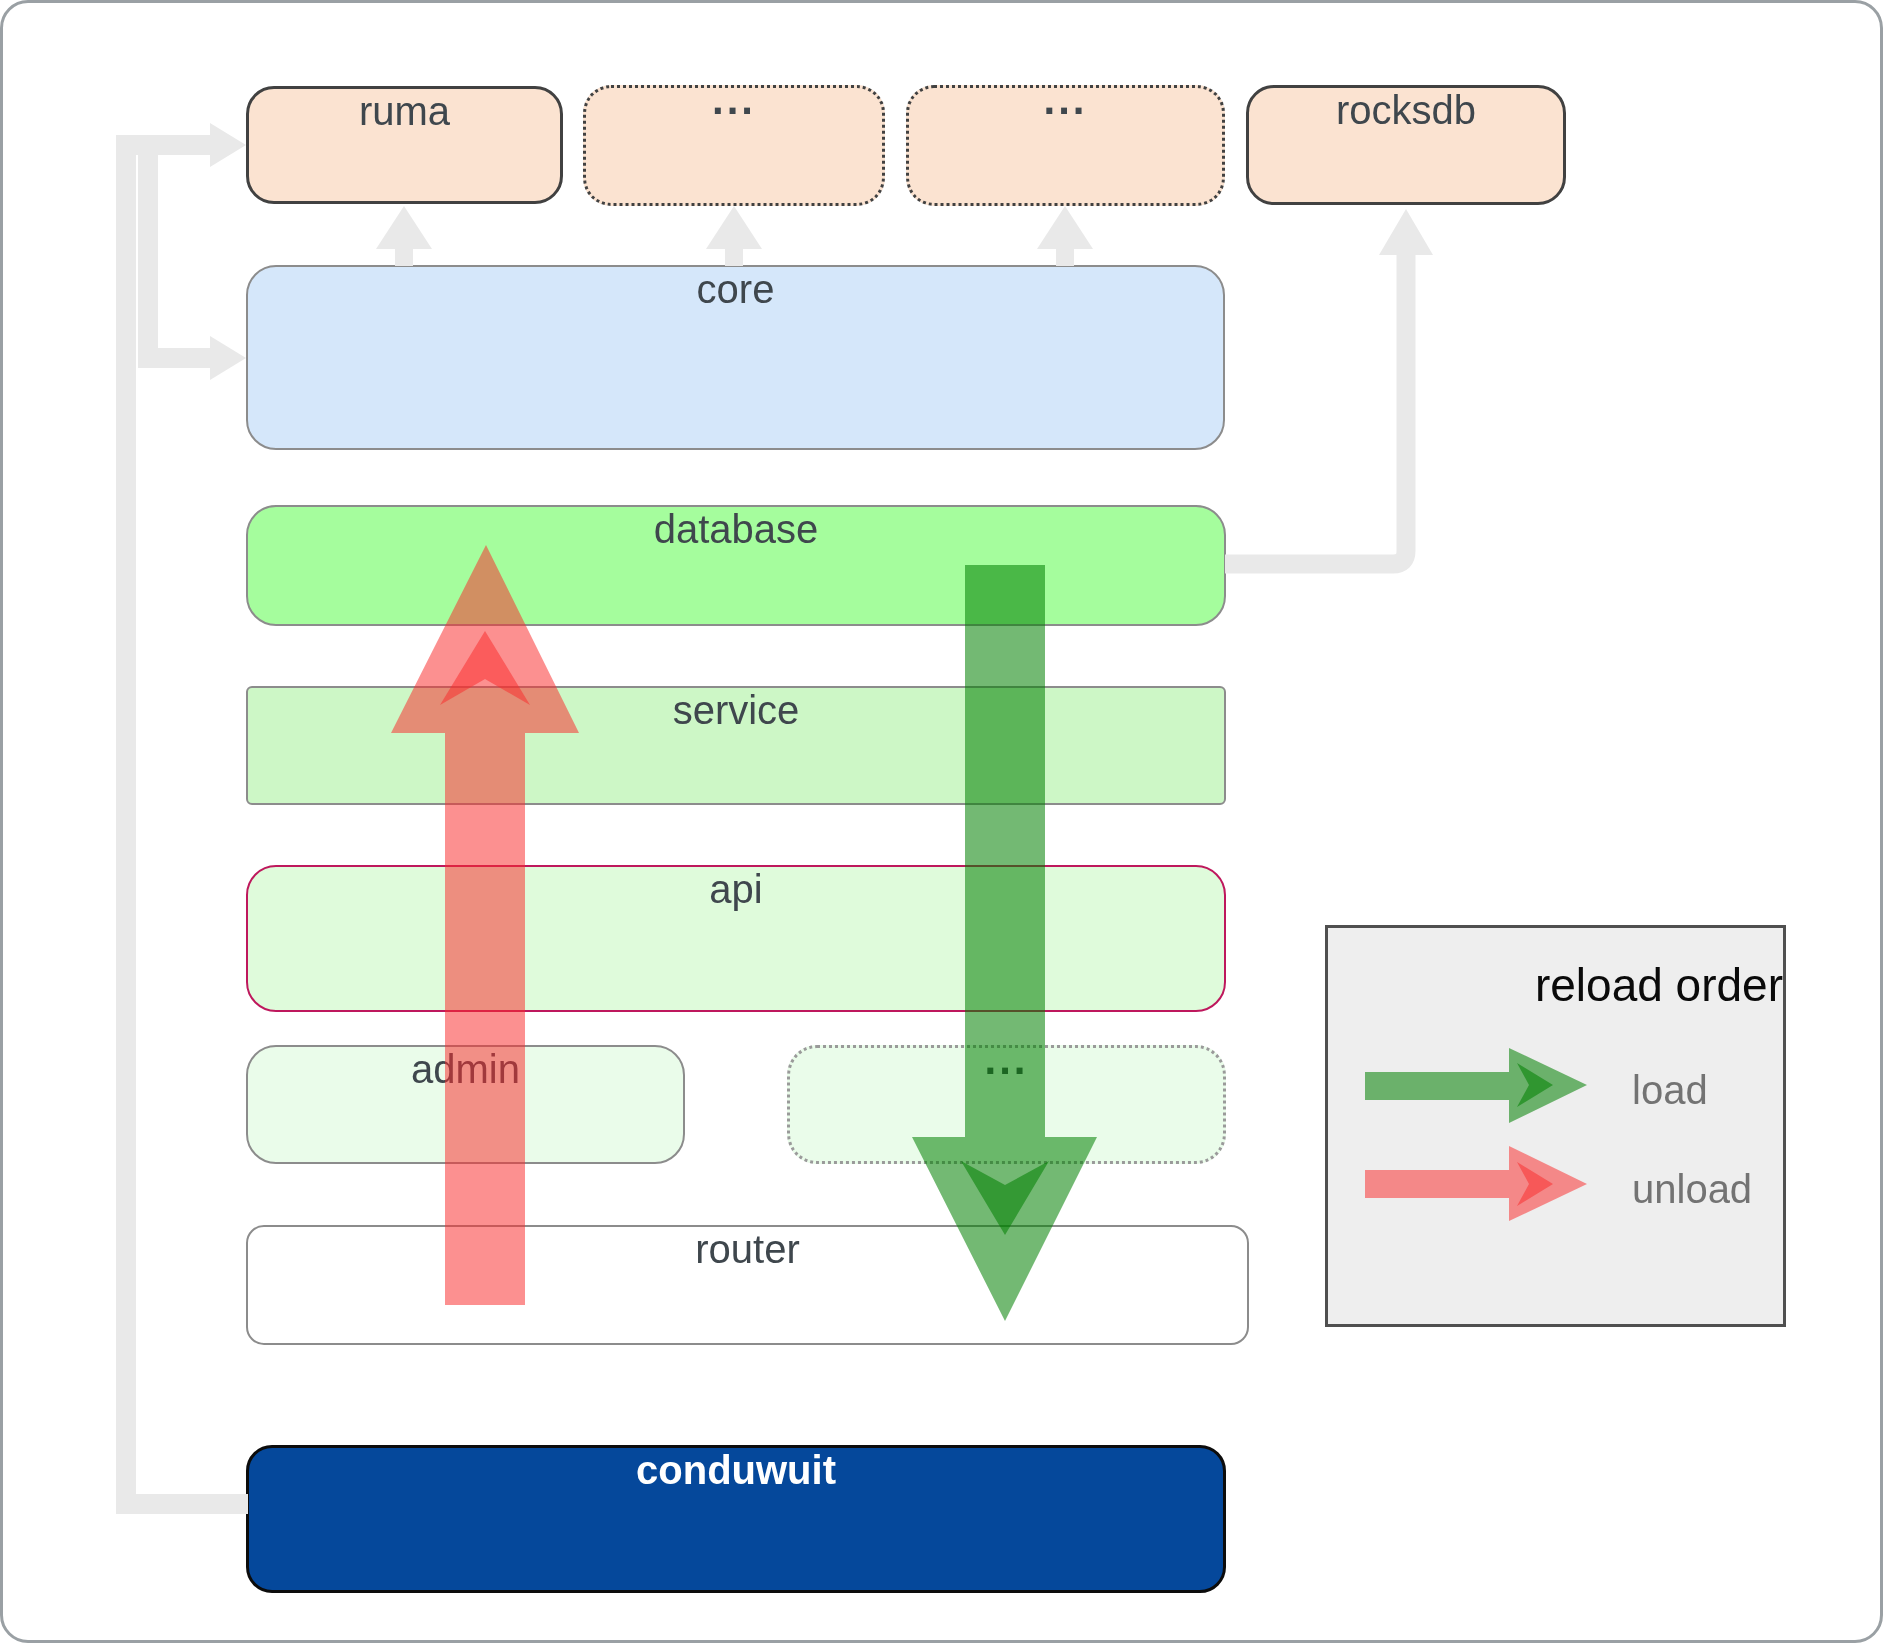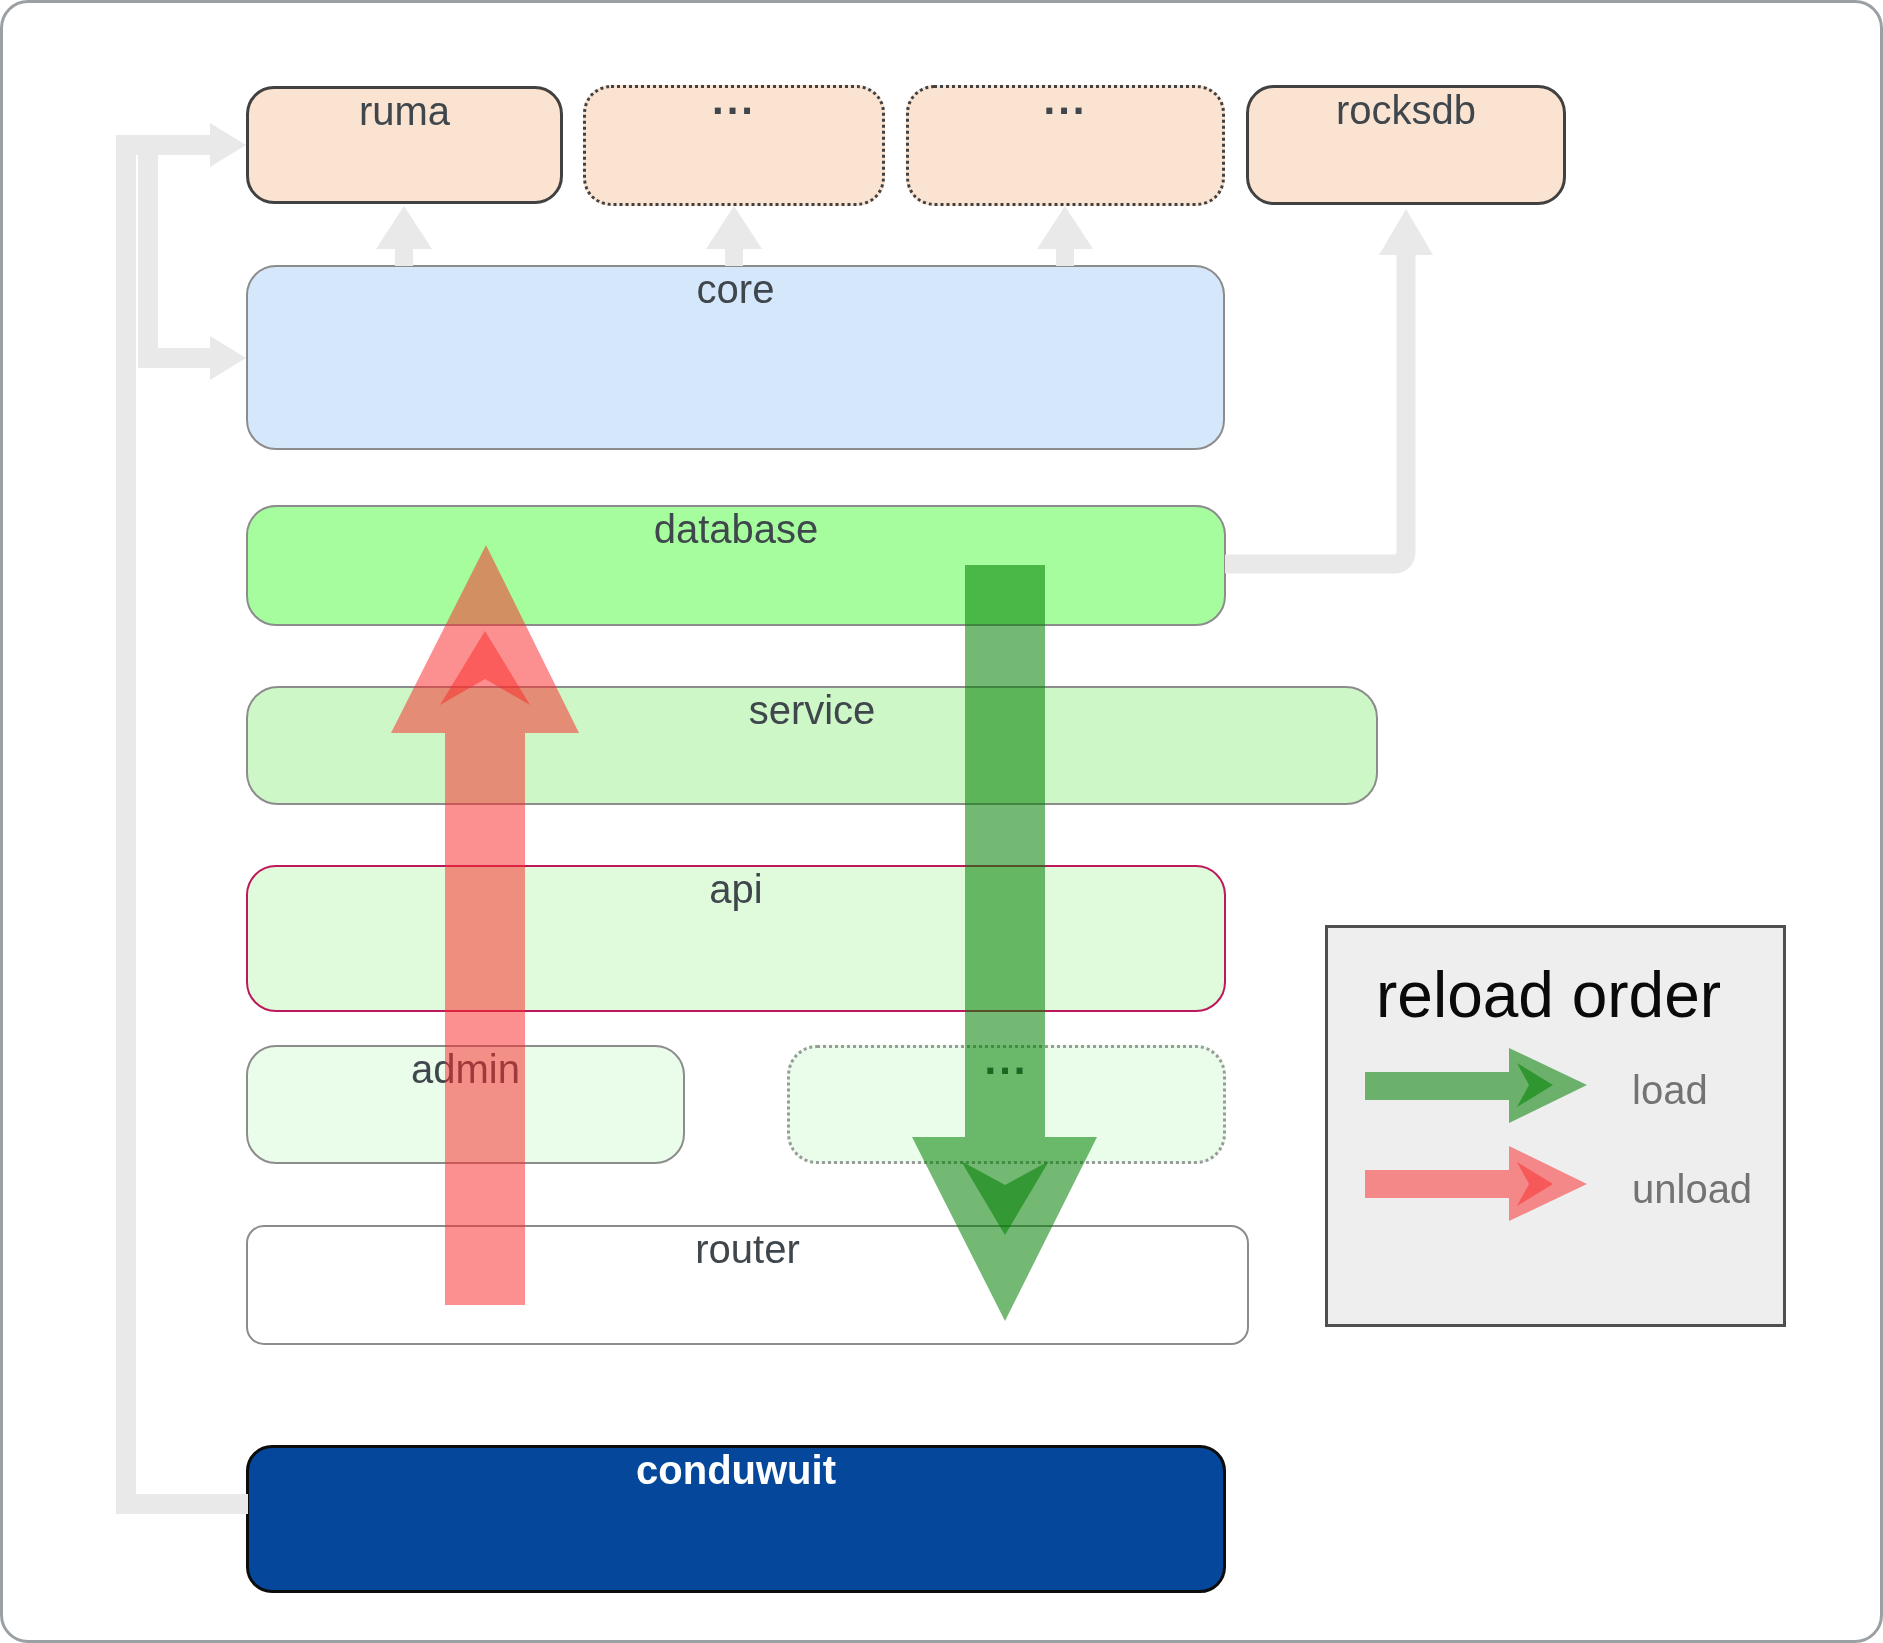--- a/index.html
+++ b/index.html
@@ -38,35 +38,35 @@
   .box .lbl { white-space:nowrap; }
   .dots-lbl { font-weight:700; font-size:42px; letter-spacing:3px; transform:translateY(-12px); }
 
   .box-ruma      { left:243px; top:83px;  width:317px; height:118px; background:var(--peach-fill); border:3px solid #414141; }
   .box-crate-a   { left:580px; top:82px;  width:302px; height:121px; background:var(--peach-fill); border:3px dotted #414141; }
   .box-crate-b   { left:903px; top:82px;  width:319px; height:121px; background:var(--peach-fill); border:3px dotted #414141; }
   .box-rocksdb   { left:1243px; top:82px; width:320px; height:120px; background:var(--peach-fill); border:3px solid #414141; }
 
   .box-core      { left:243px; top:262px; width:979px; height:185px; background:var(--core-fill);     border:2px solid #8c8c8c; border-radius:30px; }
   .box-database  { left:243px; top:502px; width:980px; height:121px; background:var(--database-fill); border:2px solid #8c8c8c; border-radius:30px; }
-  .box-service   { left:243px; top:683px; width:1132px; height:119px; background:var(--service-fill);  border:2px solid #8c8c8c; border-radius:32px; }
+  .box-service   { left:243px; top:683px; width:980px; height:119px; background:var(--service-fill);  border:2px solid #8c8c8c; border-radius:6px; }
   .box-api       { left:243px; top:862px; width:980px; height:147px; background:var(--api-fill);      border:2px solid #be185d; border-radius:30px; }
   .box-admin     { left:243px; top:1042px; width:439px; height:119px; background:var(--admin-fill);   border:2px solid #8c8c8c; border-radius:30px; }
   .box-admin-sib { left:784px; top:1042px; width:439px; height:119px; background:var(--admin-fill);   border:3px dotted #9a9a9a; border-radius:30px; }
   .box-router    { left:243px; top:1222px; width:1003px; height:120px; background:var(--router-fill);  border:2px solid #8c8c8c; border-radius:18px; }
   .box-conduwuit { left:243px; top:1442px; width:980px; height:148px; background:var(--conduwuit-fill); border:3px solid #0c0c0c; border-radius:26px; }
   .box-conduwuit .lbl { color:#ffffff; font-weight:600; }
 
   .legend {
     position:absolute; left:1322px; top:922px; width:461px; height:402px;
     background:var(--legend-bg); border:3px solid #4f4f4f;
   }
   .legend-title {
     position:absolute; left:0; right:0; top:30px;
-    text-align:left; font-size:64px; color:#0a0a0a;padding-left:48px;
+    text-align:right; font-size:46px; color:#0a0a0a;
   }
   .legend-item-label {
     position:absolute; left:304px; font-size:40px; color:#737373;
   }
   .legend-item-label.load-lbl   { top:140px; }
   .legend-item-label.unload-lbl { top:239px; }
 
   svg.overlay {
     position:absolute; left:0; top:0; width:1883px; height:1643px;
     pointer-events:none;

